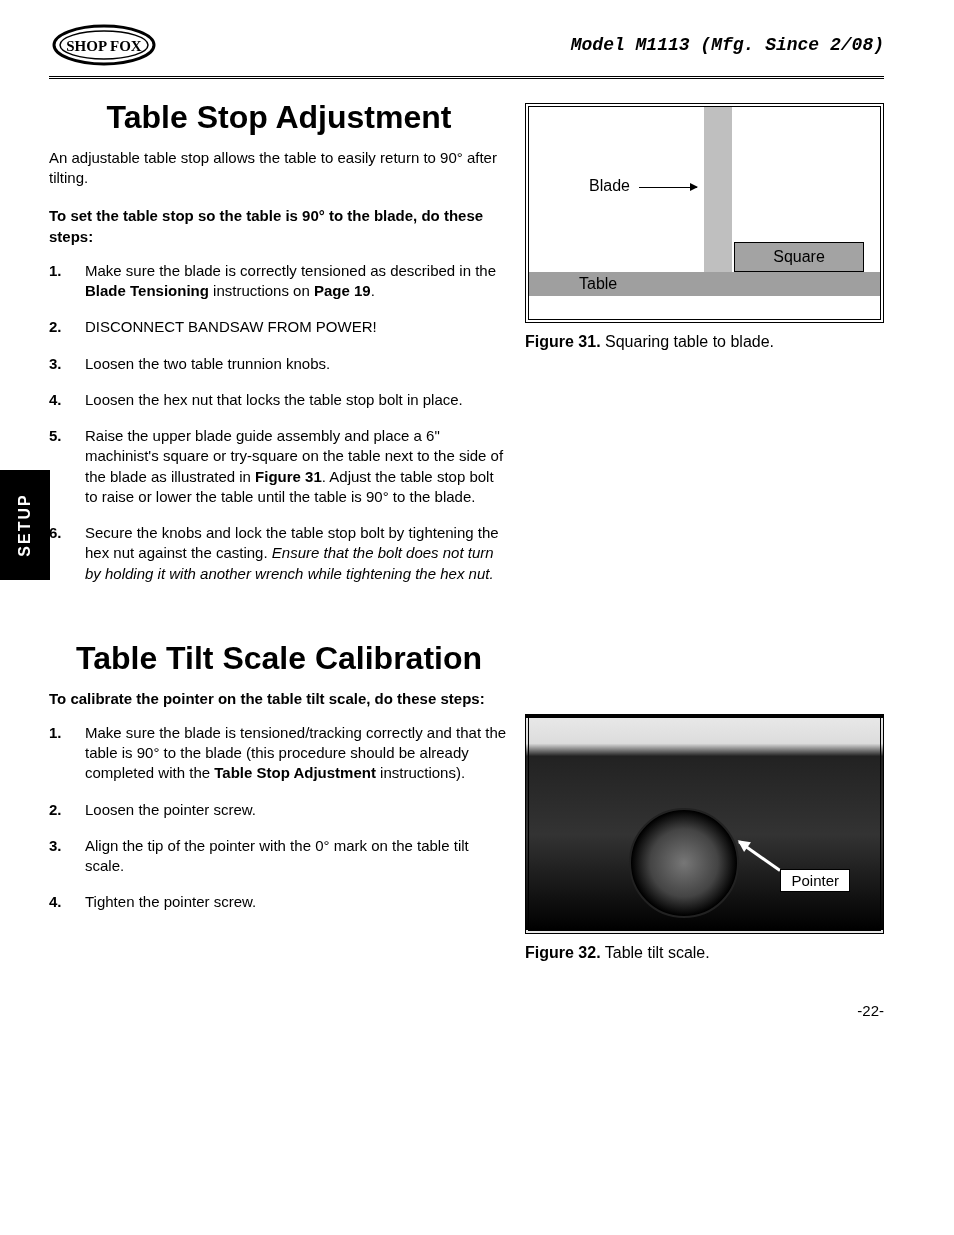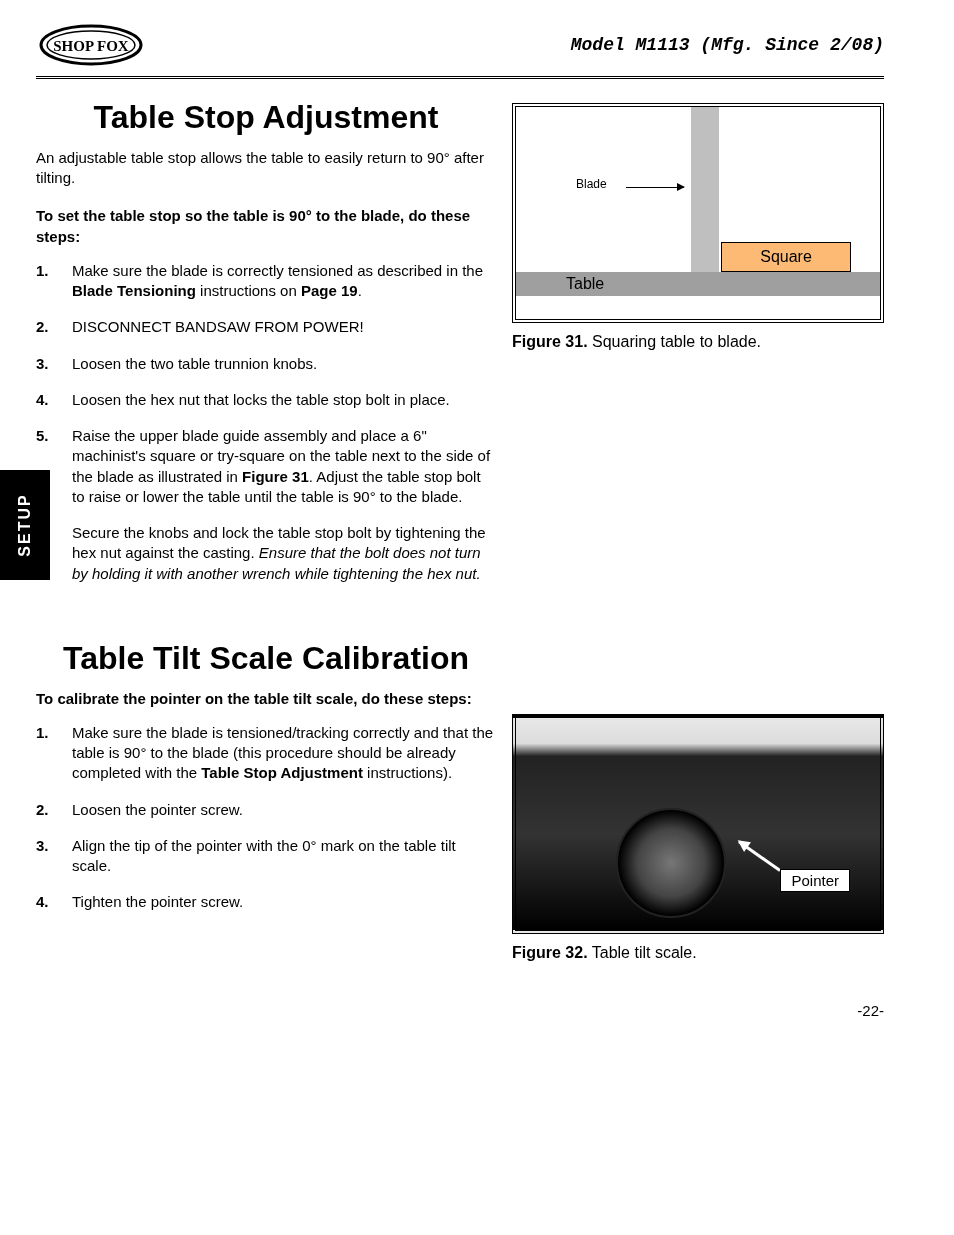--- a/index.html
+++ b/index.html
@@ -5,21 +5,21 @@
   * { box-sizing: border-box; margin: 0; padding: 0; }
   body {
     font-family: Verdana, Geneva, sans-serif;
     font-size: 15px;
     color: #000;
     background: #fff;
     width: 954px;
     position: relative;
   }
   .page {
-    padding: 20px 70px 40px 36px;
+    padding: 20px 70px 40px 49px;
     position: relative;
   }
   .header-row {
     display: flex;
     justify-content: space-between;
     align-items: center;
     border-bottom: 3px double #000;
     padding-bottom: 6px;
     margin-bottom: 20px;
   }
@@ -127,34 +127,34 @@
     left:0; right:0;
     top: 189px; bottom: 0;
     background: #fff;
   }
   .fig31-square {
     position: absolute;
     left: 205px;
     top: 135px;
     width: 130px;
     height: 30px;
-    background: #fdba74;
+    background: #a3a3a3;
     border: 1px solid #000;
     display: flex; align-items:center; justify-content:center;
     font-size: 16px;
   }
   .fig31-table-lbl {
     position: absolute;
     left: 50px; top: 168px;
     font-size: 16px;
   }
   .fig31-blade-lbl {
     position: absolute;
     left: 60px; top: 70px;
-    font-size: 12px;
+    font-size: 16px;
   }
   .fig31-arrow {
     position: absolute;
     left: 110px; top: 80px;
     width: 58px; height: 1px; background:#000;
   }
   .fig31-arrow::after{
     content:"";
     position:absolute; right:-1px; top:-4px;
     border-left:8px solid #000;

